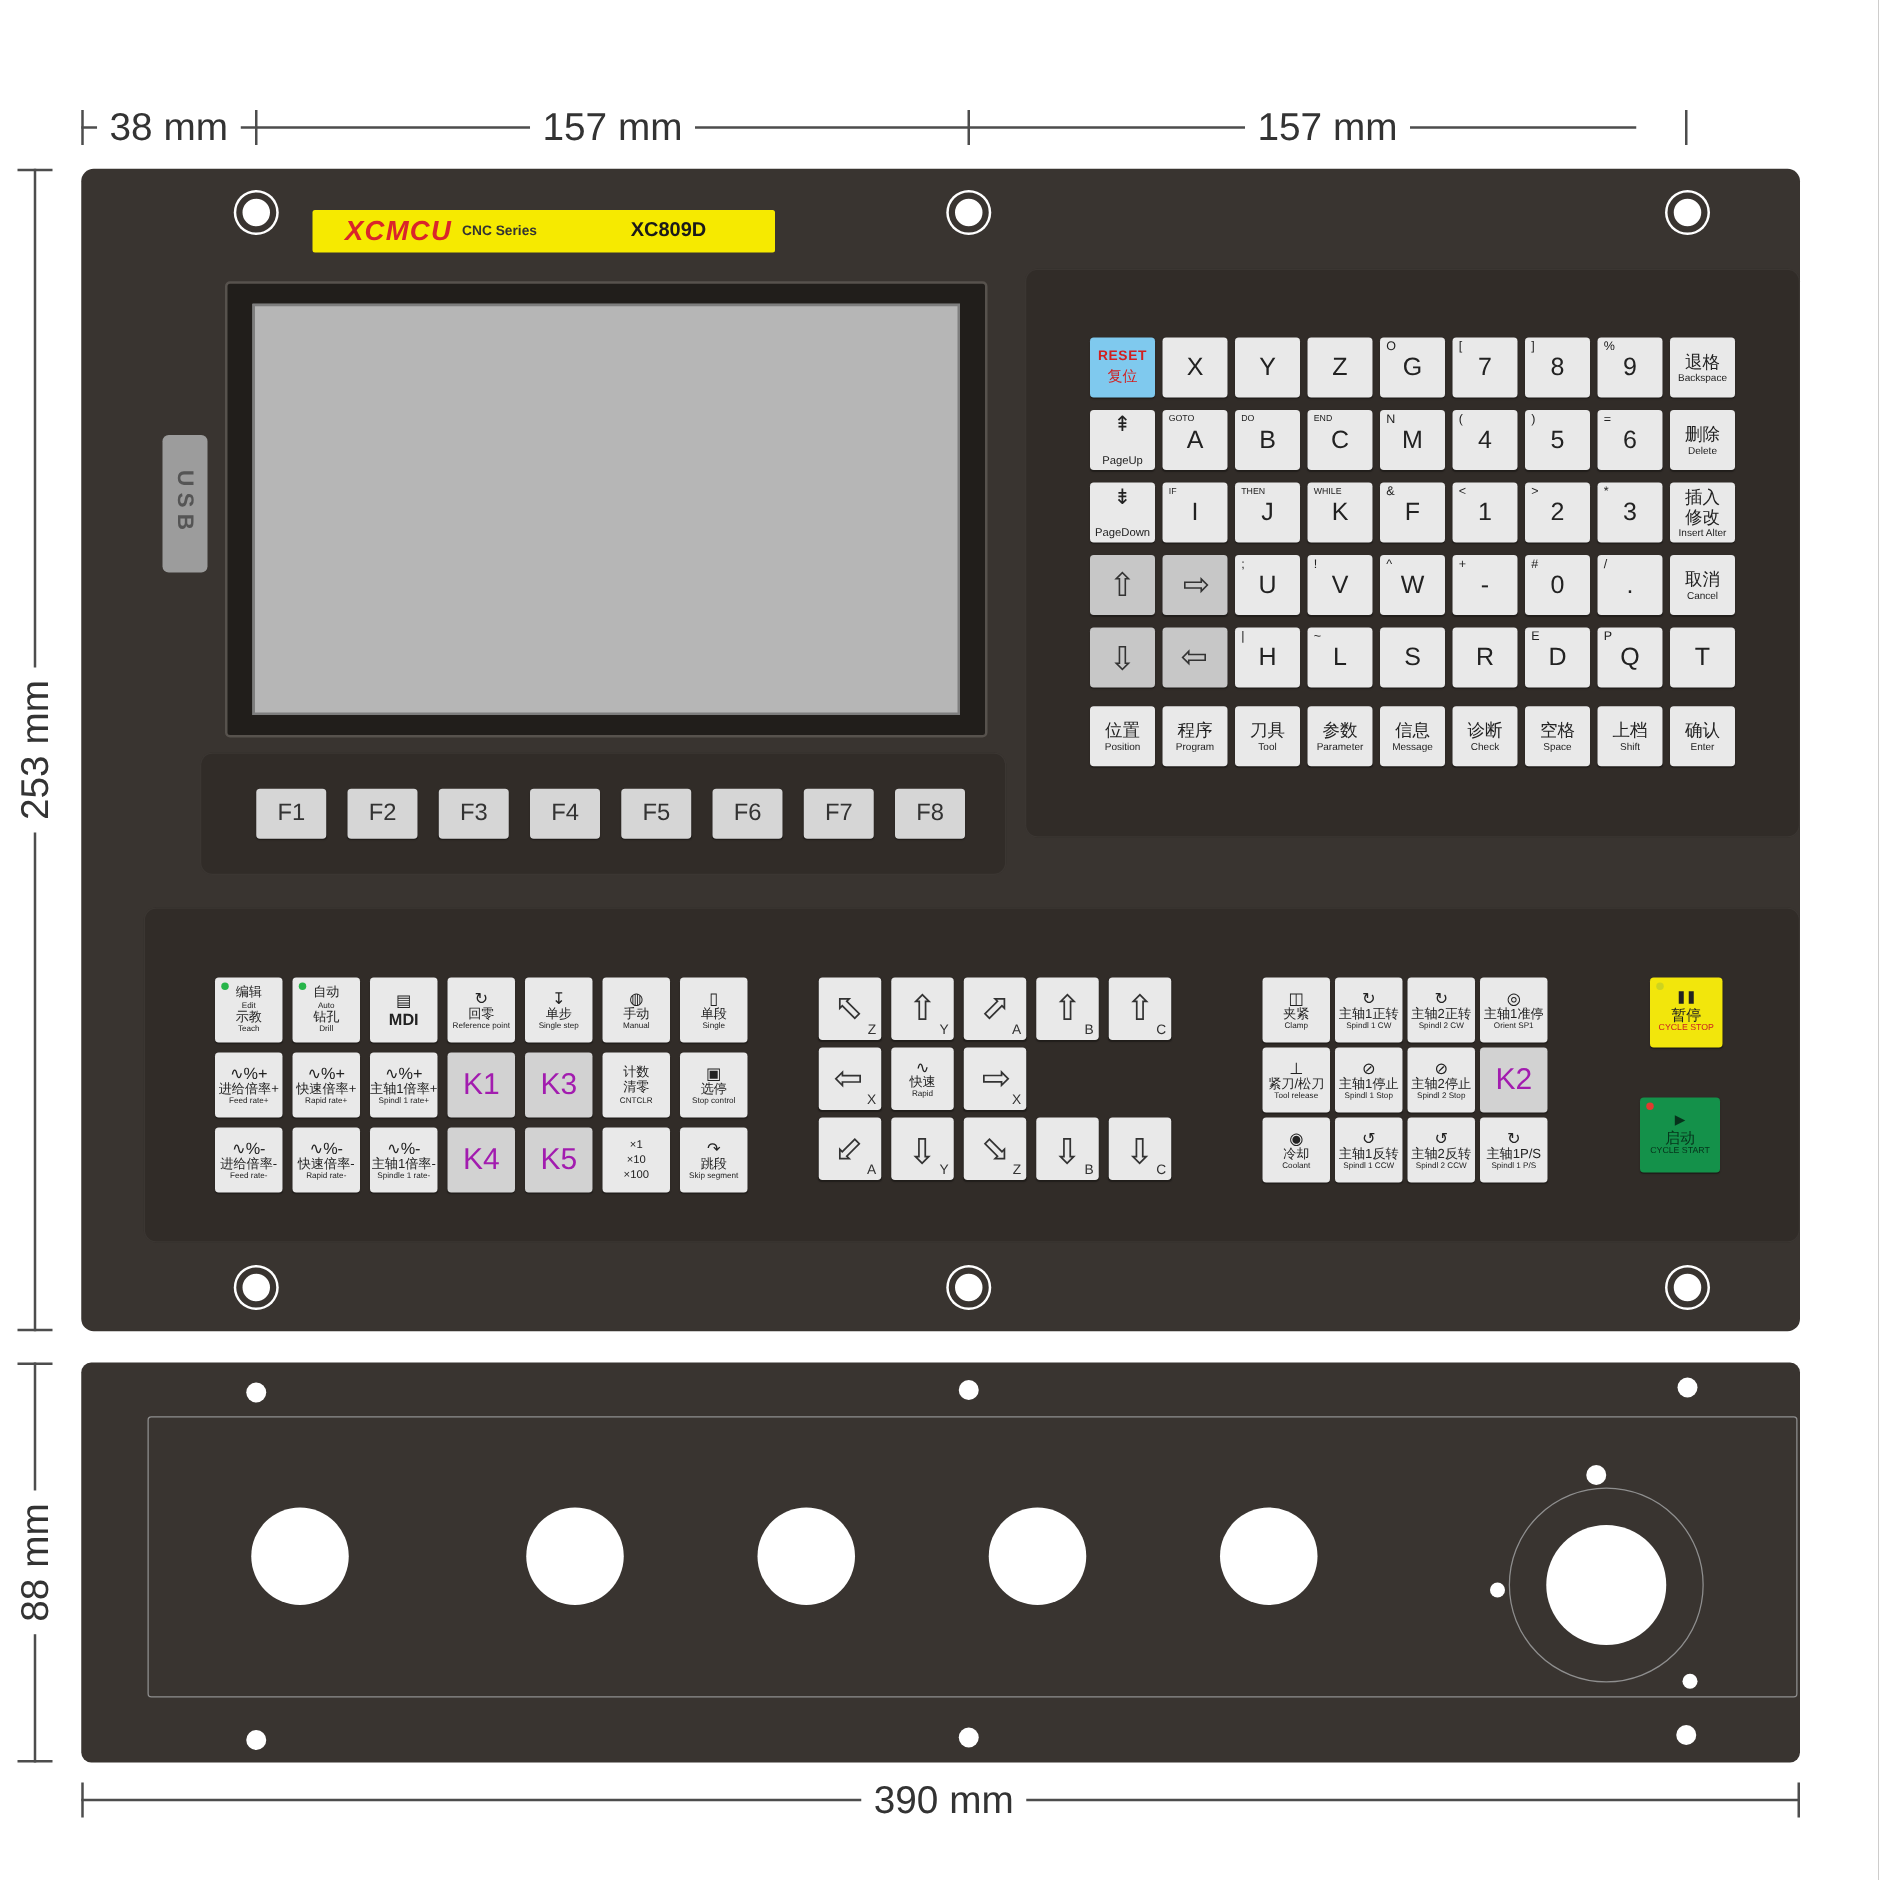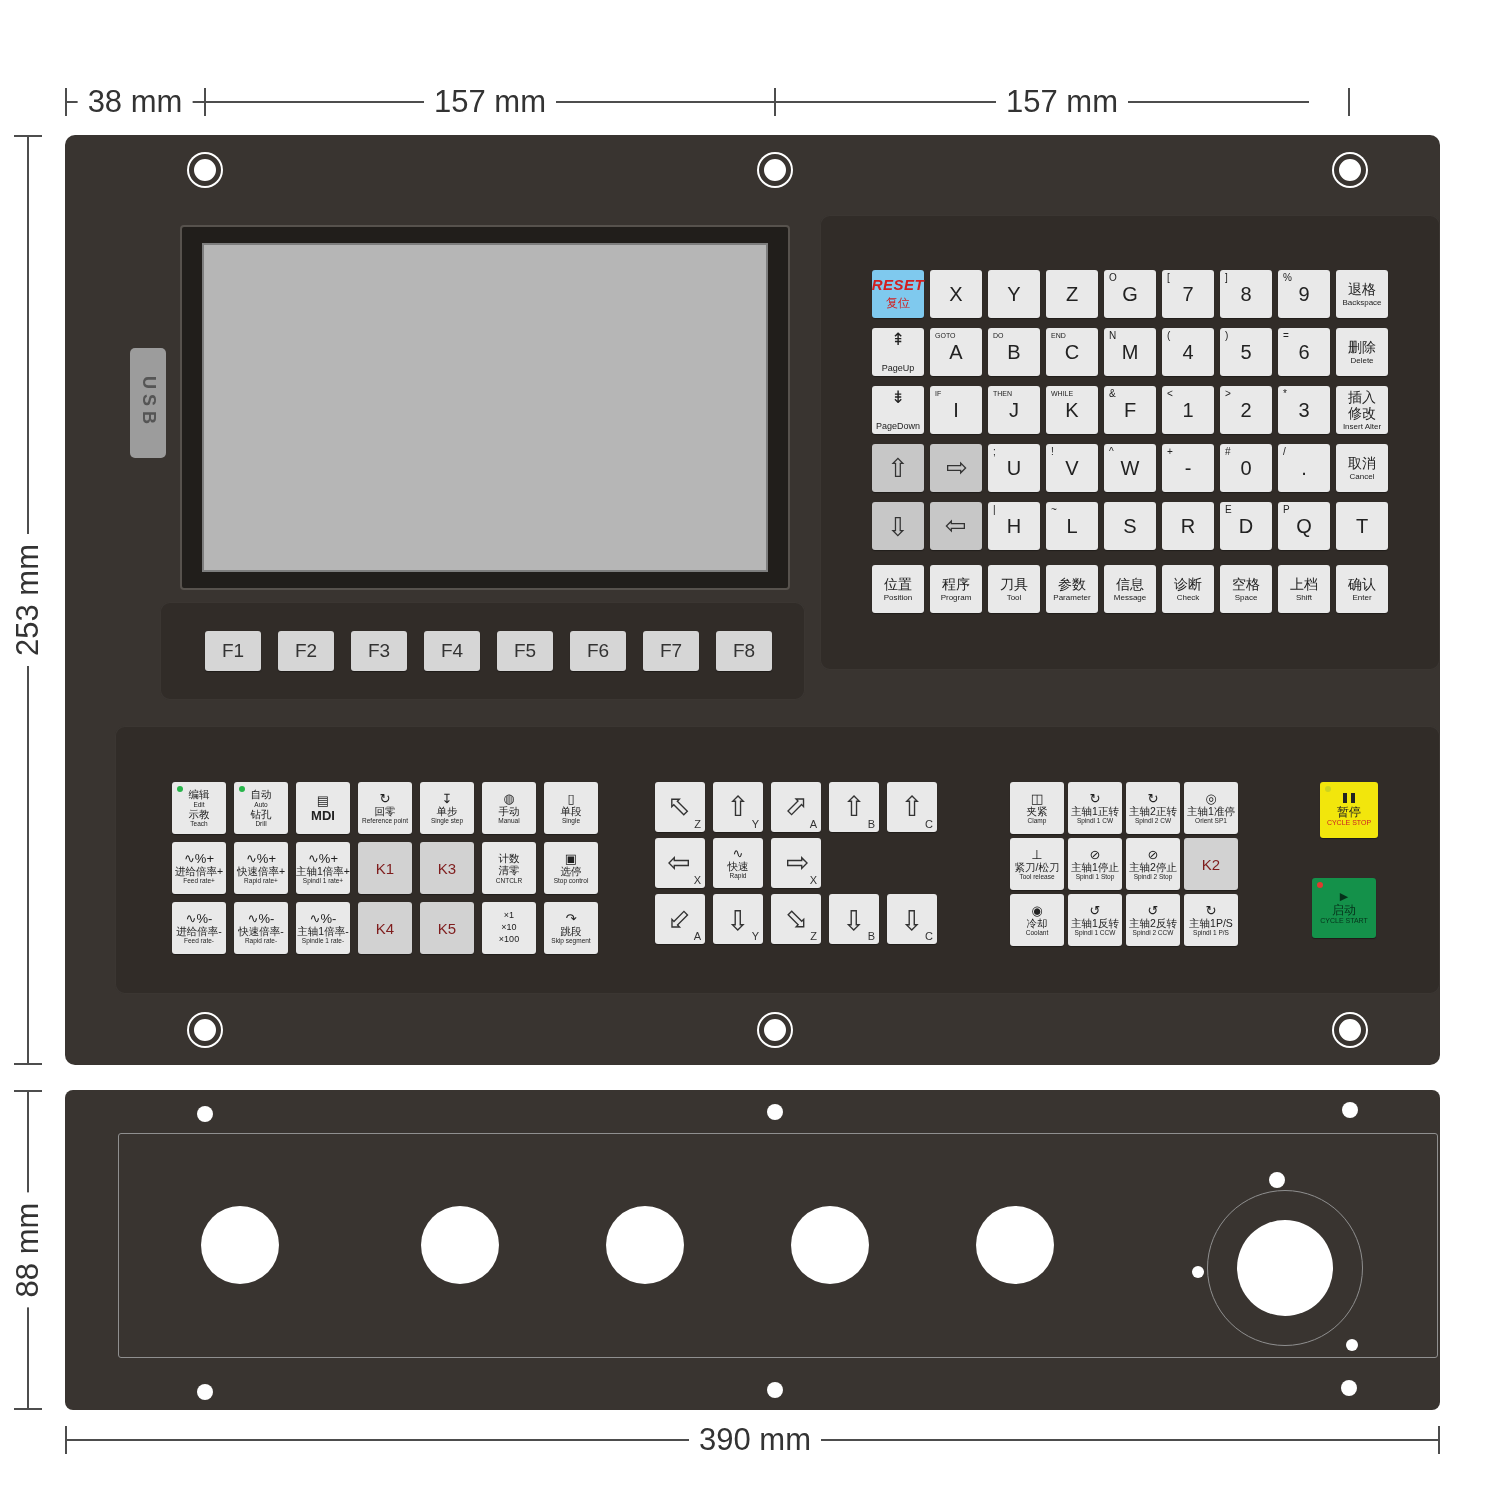--- a/index.html
+++ b/index.html
@@ -61,41 +61,41 @@
   .aglyph{font-size:26px;line-height:1;display:inline-block;color:#333}
   .rot-up{transform:none}
   .rot-right{transform:rotate(90deg)}
   .rot-down{transform:rotate(180deg)}
   .rot-left{transform:rotate(270deg)}
   .rot-up-left{transform:rotate(315deg)}
   .rot-up-right{transform:rotate(45deg)}
   .rot-down-left{transform:rotate(225deg)}
   .rot-down-right{transform:rotate(135deg)}
   .kb-key.reset{background:#7fc9ee}
-  .rst-en{color:#d21f1f;font-size:15px;font-style:italic;font-weight:bold;letter-spacing:.5px}
+  .rst-en{color:#d21f1f;font-size:11px;font-weight:bold;letter-spacing:.5px}
   .rst-zh{color:#d21f1f;font-size:12px;margin-top:2px}
   .nav-icon{font-size:17px;line-height:1;color:#222}
   .nav-label{font-size:9px;margin-top:15px}
   .fn-zh{font-size:14px;line-height:1.15}
   .fn-en{font-size:8px;margin-top:2px;line-height:1}
 
   
   #lower-panel{left:50px;top:591px;width:1325px;height:268px}
   #mode-grid{position:absolute;left:57px;top:56px;display:grid;grid-template-columns:repeat(7,54px);grid-auto-rows:52px;gap:8px}
   #jog-grid{position:absolute;left:540px;top:56px;display:grid;grid-template-columns:repeat(5,50px);grid-auto-rows:50px;gap:6px 8px}
   #aux-grid{position:absolute;left:895px;top:56px;display:grid;grid-template-columns:repeat(4,54px);grid-auto-rows:52px;gap:4px}
 
   .sm-key{background:#e9e9e9;border-radius:3px;position:relative;display:flex;flex-direction:column;align-items:center;justify-content:center;text-align:center;color:#222;box-shadow:0 1px 1px rgba(0,0,0,.35);padding:2px 1px}
   .sm-icon{font-size:13px;line-height:1}
   .sm-zh{font-size:10.5px;line-height:1.18;white-space:nowrap}
   .sm-en{font-size:6.5px;line-height:1.15;white-space:nowrap}
   .sm-ln{font-size:9px;line-height:1.3}
   .sm-big{font-size:13px;font-weight:bold;margin-top:1px}
   .kbig{background:#d2d2d2}
-  .kbig-label{font-size:15px;color:#7f1d1d}
+  .kbig-label{font-size:24px;color:#a21caf}
   .led{position:absolute;top:4px;left:5px;width:6px;height:6px;border-radius:50%;background:#27b54a}
   .led-yellow{background:#cdd41f}
   .led-red{background:#e03a2f}
 
   .jog-key{background:#e9e9e9;border-radius:3px;position:relative;display:flex;flex-direction:column;align-items:center;justify-content:center;box-shadow:0 1px 1px rgba(0,0,0,.35);text-align:center}
   .jglyph{font-size:28px;line-height:1;color:#333;display:inline-block}
   .jaxis{position:absolute;bottom:2px;right:4px;font-size:11px;color:#333}
 
   .cycle-key{position:absolute;border-radius:3px;display:flex;flex-direction:column;align-items:center;justify-content:center;text-align:center;box-shadow:0 1px 1px rgba(0,0,0,.4)}
   #cycle-stop{left:1205px;top:56px;width:58px;height:56px;background:#f2e60c}
@@ -152,20 +152,25 @@
 
 <div class="panel" id="main-panel">
 
   <div class="mount-hole" style="left:122px;top:17px"></div>
   <div class="mount-hole" style="left:692px;top:17px"></div>
   <div class="mount-hole" style="left:1267px;top:17px"></div>
   <div class="mount-hole" style="left:122px;top:877px"></div>
   <div class="mount-hole" style="left:692px;top:877px"></div>
   <div class="mount-hole" style="left:1267px;top:877px"></div>
 
+  <div id="logo">
+    <span class="logo-brand">XCMCU</span>
+    <span class="logo-series">CNC Series</span>
+    <span class="logo-model">XC809D</span>
+  </div>
 
   <div id="usb-label">
     <span>USB</span>
   </div>
 
   <div id="screen-bezel">
     <div id="screen"></div>
   </div>
 
   <div class="subpanel" id="fkey-strip">

